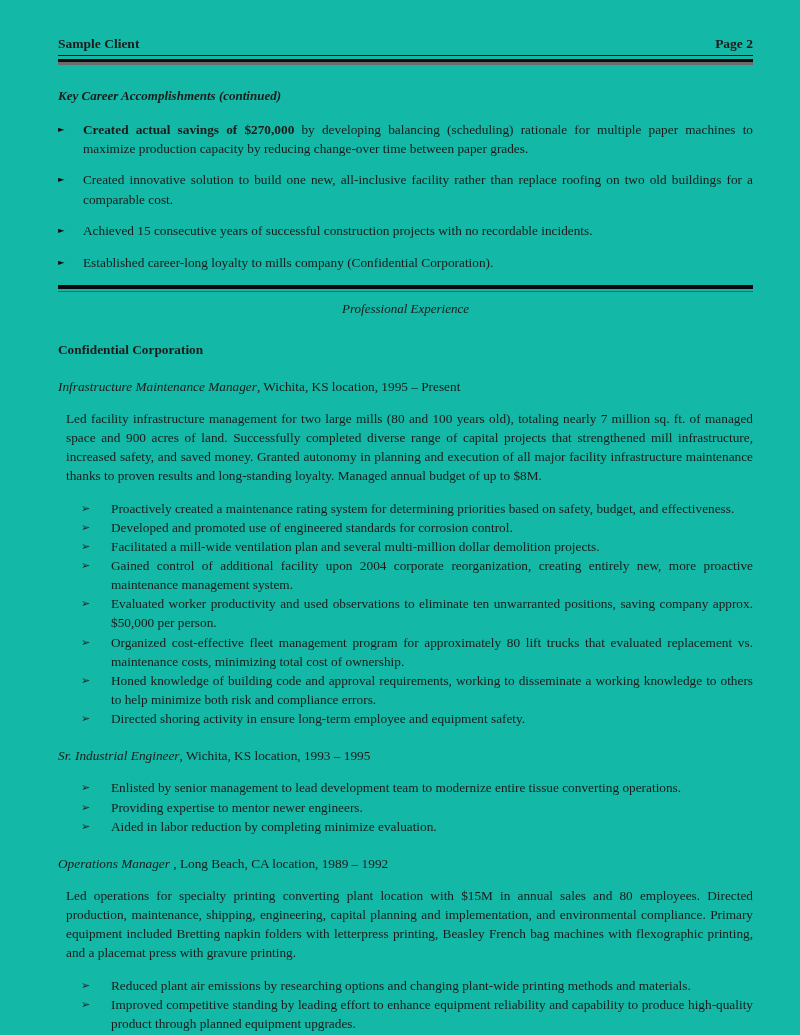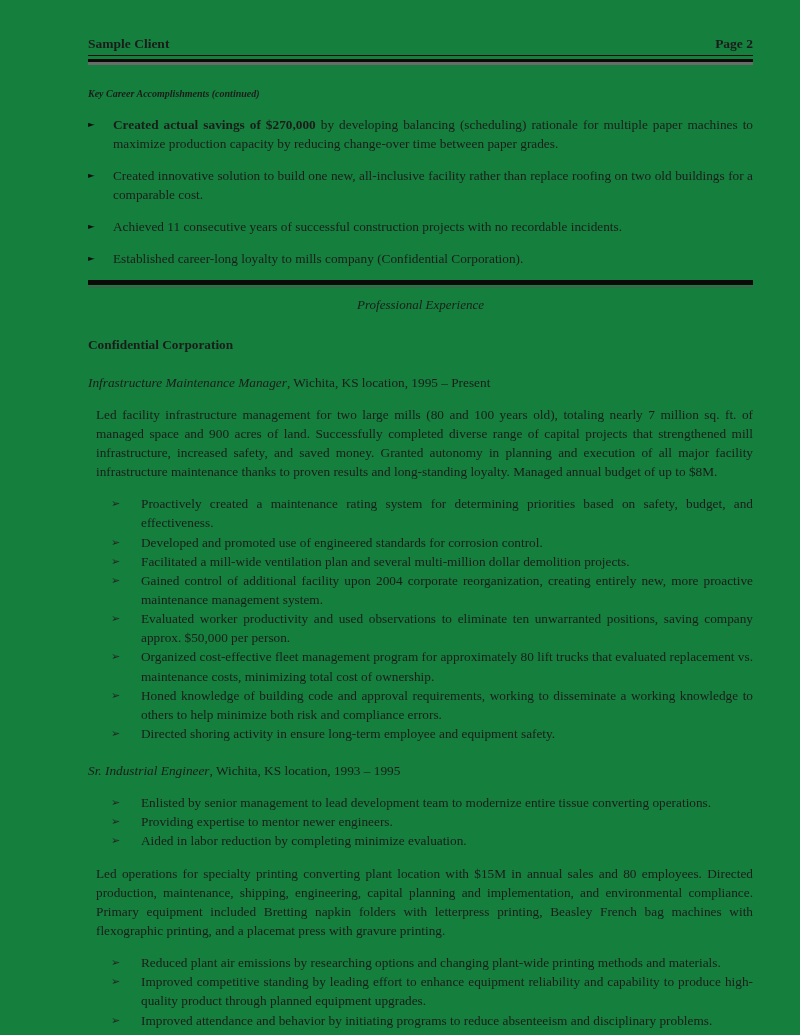--- a/index.html
+++ b/index.html
@@ -1,43 +1,43 @@
 <!DOCTYPE html>
 <html><head>
 <meta charset="utf-8">
 <style>
   html, body { margin: 0; padding: 0; background: #ffffff; }
   .page {
     position: relative;
     width: 800px;
     height: 1035px;
-    background: #15803d;
+    background: #14b8a6;
     box-sizing: border-box;
-    padding: 34px 47px 0 88px;
+    padding: 34px 47px 0 58px;
     font-family: "Liberation Serif", "DejaVu Serif", serif;
     font-size: 13.3px;
     line-height: 1.44;
     color: #1b1b1b;
     overflow: hidden;
   }
   
   .hdr {
     display: flex;
     justify-content: space-between;
     align-items: baseline;
     font-weight: bold;
     font-size: 13.5px;
   }
   .rule-thin  { border-top: 1.5px solid #101010; margin-top: 2px; }
   .rule-thick { height: 6px; margin-top: 2.5px;
                 background: linear-gradient(to bottom, #0a0a0a 0%, #0a0a0a 52%, #6b6b6b 52%, #6b6b6b 100%); }
   
   .acc-heading {
     margin: 22px 0 0 0;
-    font-size: 10px;
+    font-size: 13px;
     font-weight: bold;
     font-style: italic;
   }
   
   .l1-list { margin-top: 14px; }
   .l1-item { display: flex; margin-bottom: 12.5px; }
   .l1-marker {
     flex: 0 0 25px;
     font-family: "DejaVu Sans", sans-serif;
     font-size: 8.5px;
@@ -91,21 +91,21 @@
     <div class="l1-item">
       <span class="l1-marker">►</span>
       <span class="l1-text"><b>Created actual savings of $270,000</b><span> by developing balancing (scheduling) rationale for multiple paper machines to maximize production capacity by reducing change-over time between paper grades.</span></span>
     </div>
     <div class="l1-item">
       <span class="l1-marker">►</span>
       <span class="l1-text">Created innovative solution to build one new, all-inclusive facility rather than replace roofing on two old buildings for a comparable cost.</span>
     </div>
     <div class="l1-item">
       <span class="l1-marker">►</span>
-      <span class="l1-text">Achieved 11 consecutive years of successful construction projects with no recordable incidents.</span>
+      <span class="l1-text">Achieved 15 consecutive years of successful construction projects with no recordable incidents.</span>
     </div>
     <div class="l1-item">
       <span class="l1-marker">►</span>
       <span class="l1-text">Established career-long loyalty to mills company (Confidential Corporation).</span>
     </div>
   </div>
 
   <div class="sep-wrap">
     <div class="sep-thick"></div>
     <div class="sep-thin"></div>
@@ -164,20 +164,23 @@
     <div class="l2-item">
       <span class="l2-marker">➢</span>
       <span class="l2-text">Providing expertise to mentor newer engineers.</span>
     </div>
     <div class="l2-item">
       <span class="l2-marker">➢</span>
       <span class="l2-text">Aided in labor reduction by completing minimize evaluation.</span>
     </div>
   </div>
 
+  <div class="role-line">
+    <span class="role-title">Operations Manager </span><span class="role-meta">, Long Beach, CA location, 1989 – 1992</span>
+  </div>
   <p class="summary">Led operations for specialty printing converting plant location with $15M in annual sales and 80 employees. Directed production, maintenance, shipping, engineering, capital planning and implementation, and environmental compliance. Primary equipment included Bretting napkin folders with letterpress printing, Beasley French bag machines with flexographic printing, and a placemat press with gravure printing.</p>
   <div class="l2-list">
     <div class="l2-item">
       <span class="l2-marker">➢</span>
       <span class="l2-text">Reduced plant air emissions by researching options and changing plant-wide printing methods and materials.</span>
     </div>
     <div class="l2-item">
       <span class="l2-marker">➢</span>
       <span class="l2-text">Improved competitive standing by leading effort to enhance equipment reliability and capability to produce high-quality product through planned equipment upgrades.</span>
     </div>

